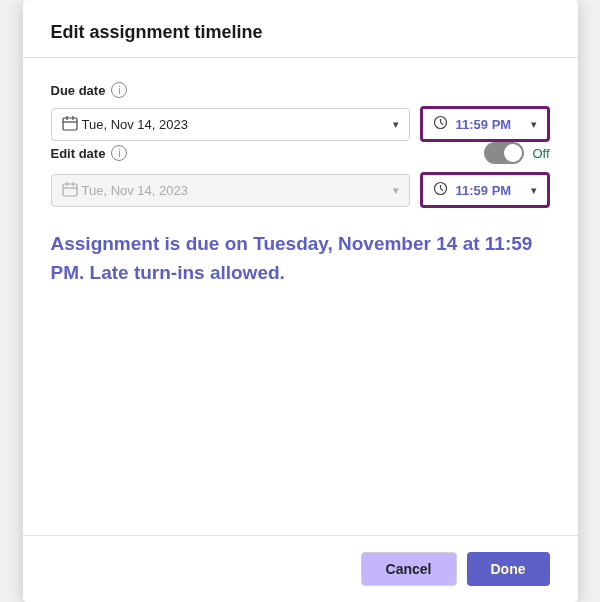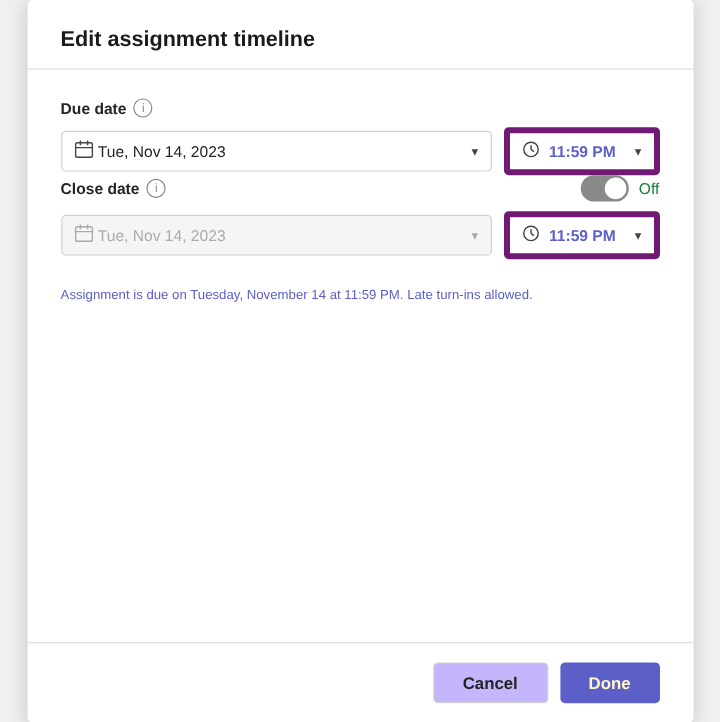--- a/index.html
+++ b/index.html
@@ -128,45 +128,46 @@
       flex-shrink: 0;
     }
     .chevron-icon {
       color: #444;
       font-size: 11px;
       flex-shrink: 0;
     }
     .time-input {
       display: flex;
       align-items: center;
-      border: 5px solid #701a75;
+      border: 3px solid #701a75;
       border-radius: 4px;
       padding: 6px 10px;
       gap: 8px;
       min-width: 130px;
       cursor: pointer;
       background: #fff;
     }
     .clock-icon {
       color: #444;
       font-size: 14px;
       flex-shrink: 0;
     }
     .time-text {
       flex: 1;
       font-size: 13px;
       color: #5b5fc7;
       font-weight: 600;
     }
     .summary-text {
-      font-size: 11px;
+      font-size: 19px;
       color: #5b5fc7;
       margin-top: 22px;
       margin-bottom: 0;
       line-height: 1.5;
+      font-weight: bold;
     }
     .dialog-footer {
       padding: 16px 28px;
       display: flex;
       justify-content: flex-end;
       gap: 10px;
       border-top: 1px solid #e0e0e0;
       margin-top: auto;
     }
     .btn {
@@ -225,21 +226,21 @@
             </svg>
           </span>
           <span class="time-text">11:59 PM</span>
           <span class="chevron-icon">▾</span>
         </div>
       </div>
     </div>
 
     <div class="field-section">
       <div class="field-label-row">
-        <span class="field-label">Close date</span>
+        <span class="field-label">Edit date</span>
         <span class="info-icon" title="More info">i</span>
         <div class="toggle-container">
           <div class="toggle off">
             <div class="toggle-thumb"></div>
           </div>
           <span class="toggle-label">Off</span>
         </div>
       </div>
       <div class="input-row">
         <div class="date-input disabled">

